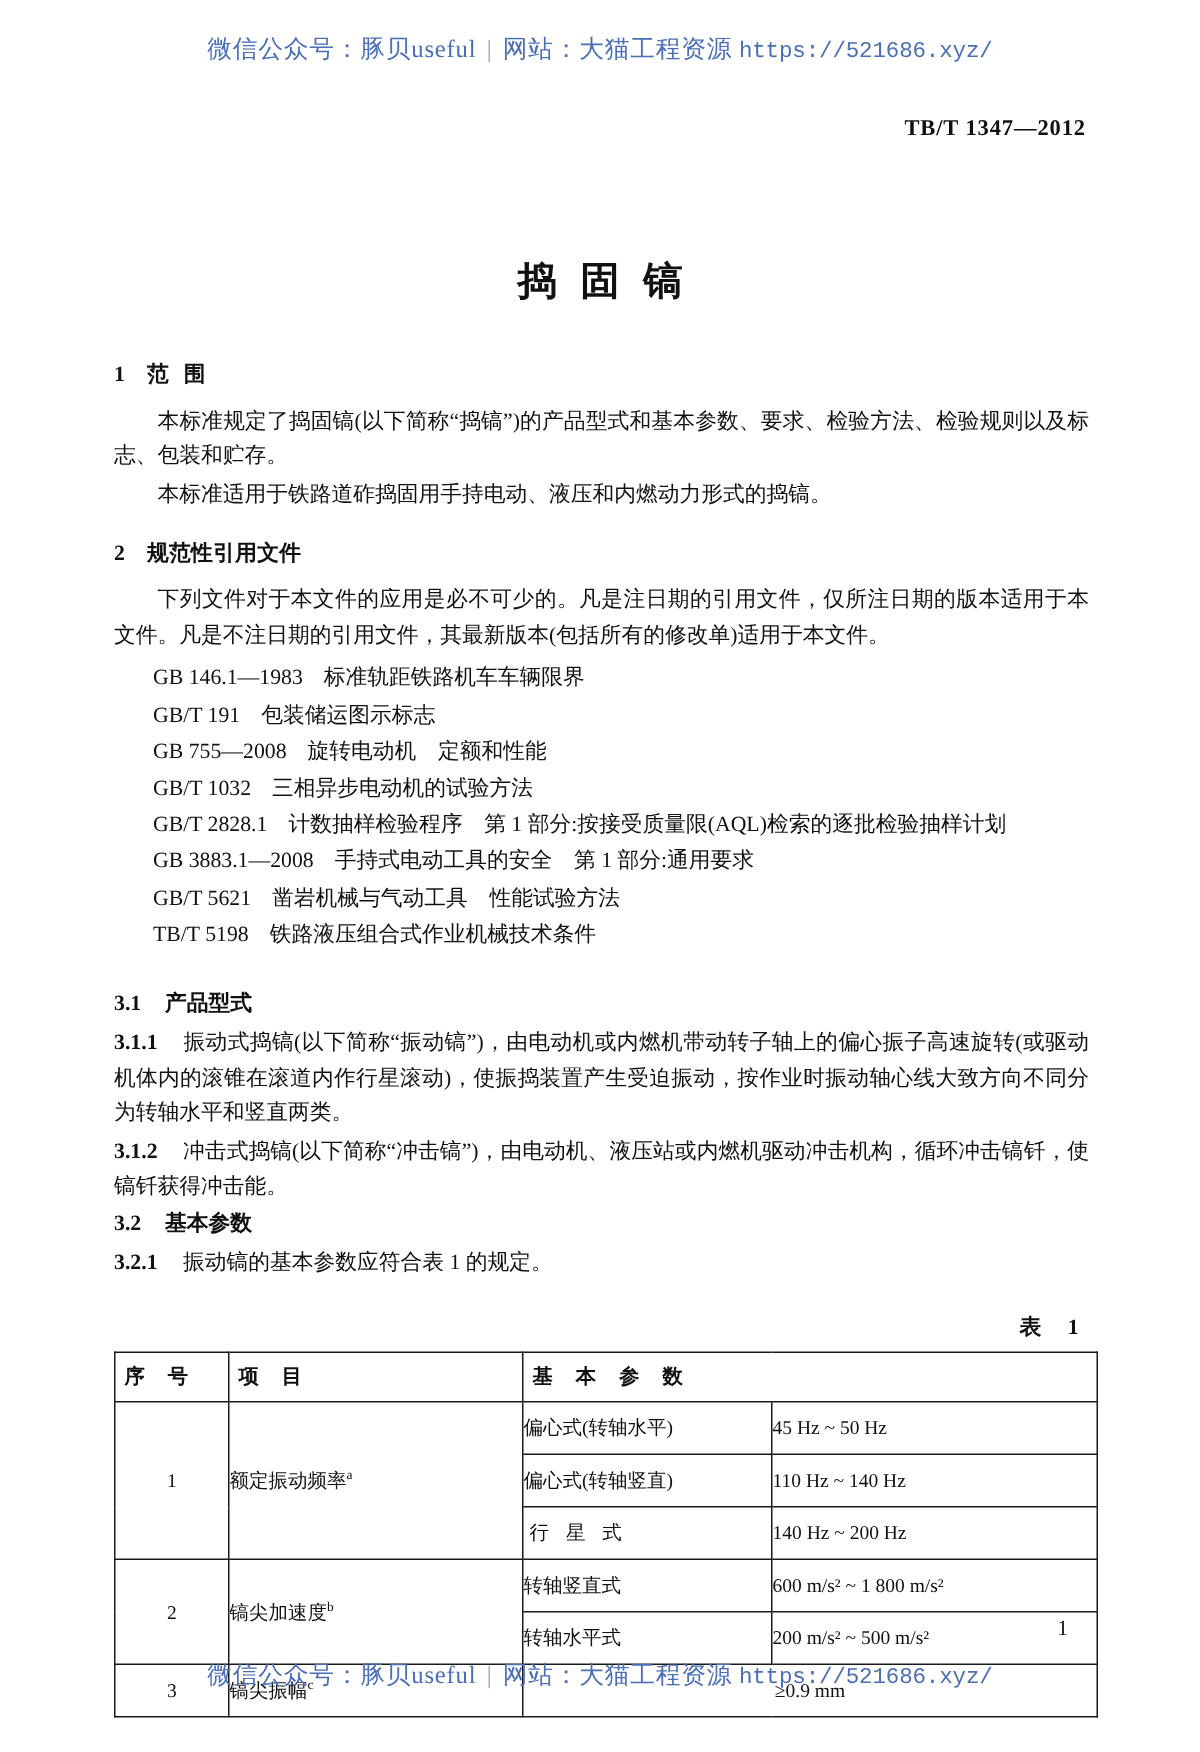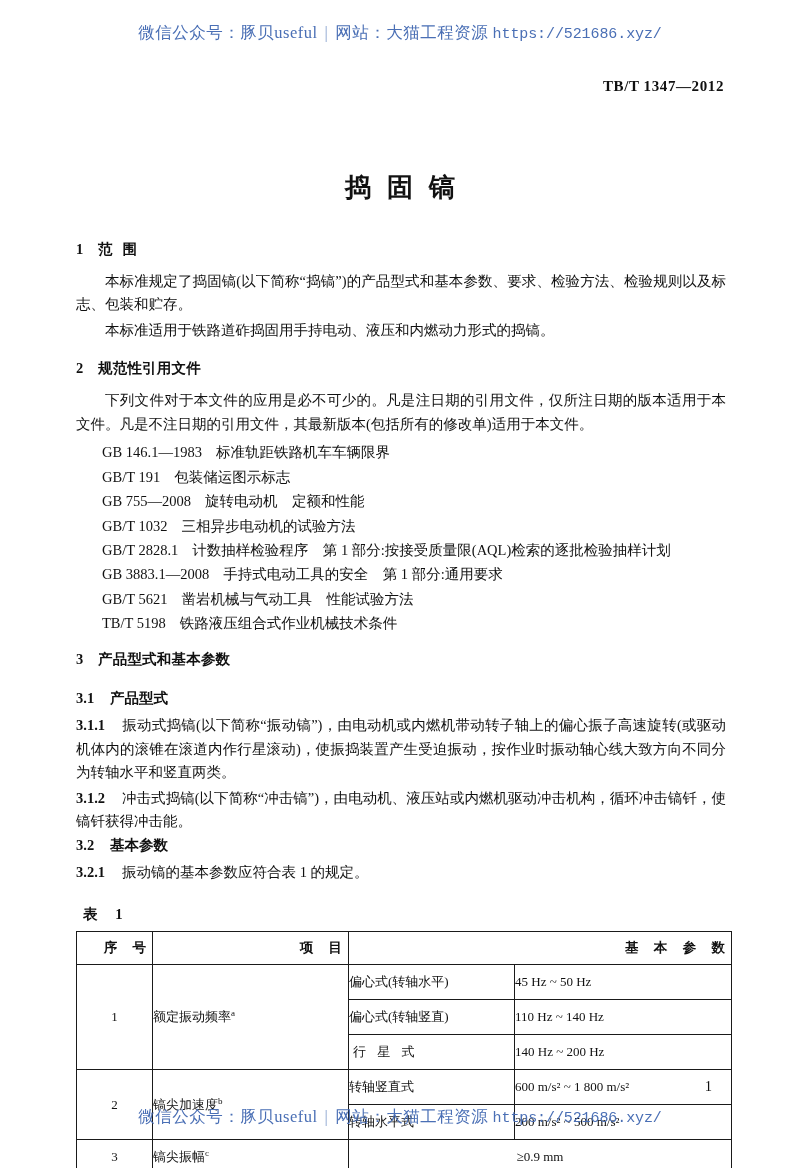--- a/index.html
+++ b/index.html
@@ -137,21 +137,21 @@
     padding-left: 26px;
     white-space: nowrap;
   }
   .ref-list .code {
     font-family: "Liberation Serif", "DejaVu Serif", serif;
   }
   .ref-list .sp { display: inline-block; width: 14px; }
 
   
   .table-caption {
-    text-align: left;
+    text-align: right;
     font-size: 14.5px;
     font-weight: bold;
     letter-spacing: 7px;
     text-indent: 7px;
     margin: 0 0 7px 0;
   }
 
   table.spec {
     border-collapse: collapse;
     width: 655px;
@@ -160,21 +160,21 @@
     font-size: 13px;
   }
   table.spec td, table.spec th {
     border: 1px solid #1a1a1a;
     padding: 0;
     height: 34px;
     vertical-align: middle;
     font-weight: normal;
   }
   table.spec thead td {
-    text-align: right;
+    text-align: left;
     font-weight: bold;
     font-size: 13.5px;
     letter-spacing: 6px;
     text-indent: 6px;
     height: 32px;
   }
   .col-no      { width: 76px; }
   .col-item    { width: 196px; }
   .col-sub     { width: 166px; }
   .col-val     { width: 217px; }
@@ -234,23 +234,20 @@
       <li><span class="code">GB 755—2008</span><span class="sp"></span><span>旋转电动机　定额和性能</span></li>
       <li><span class="code">GB/T 1032</span><span class="sp"></span><span>三相异步电动机的试验方法</span></li>
       <li><span class="code">GB/T 2828.1</span><span class="sp"></span><span>计数抽样检验程序　第 1 部分:按接受质量限(AQL)检索的逐批检验抽样计划</span></li>
       <li><span class="code">GB 3883.1—2008</span><span class="sp"></span><span>手持式电动工具的安全　第 1 部分:通用要求</span></li>
       <li><span class="code">GB/T 5621</span><span class="sp"></span><span>凿岩机械与气动工具　性能试验方法</span></li>
       <li><span class="code">TB/T 5198</span><span class="sp"></span><span>铁路液压组合式作业机械技术条件</span></li>
     </ul>
 
     <div class="gap-m"></div>
 
-    <div class="h1">
-      <span class="num">3</span><span>产品型式和基本参数</span>
-    </div>
 
     <div class="gap-s"></div>
 
     <div class="h2">
       <span class="num">3.1</span><span>产品型式</span>
     </div>
 
     <div class="clause">
       <span class="cnum">3.1.1</span><span>振动式捣镐(以下简称“振动镐”)，由电动机或内燃机带动转子轴上的偏心振子高速旋转(或驱动机体内的滚锥在滚道内作行星滚动)，使振捣装置产生受迫振动，按作业时振动轴心线大致方向不同分为转轴水平和竖直两类。</span>
     </div>

